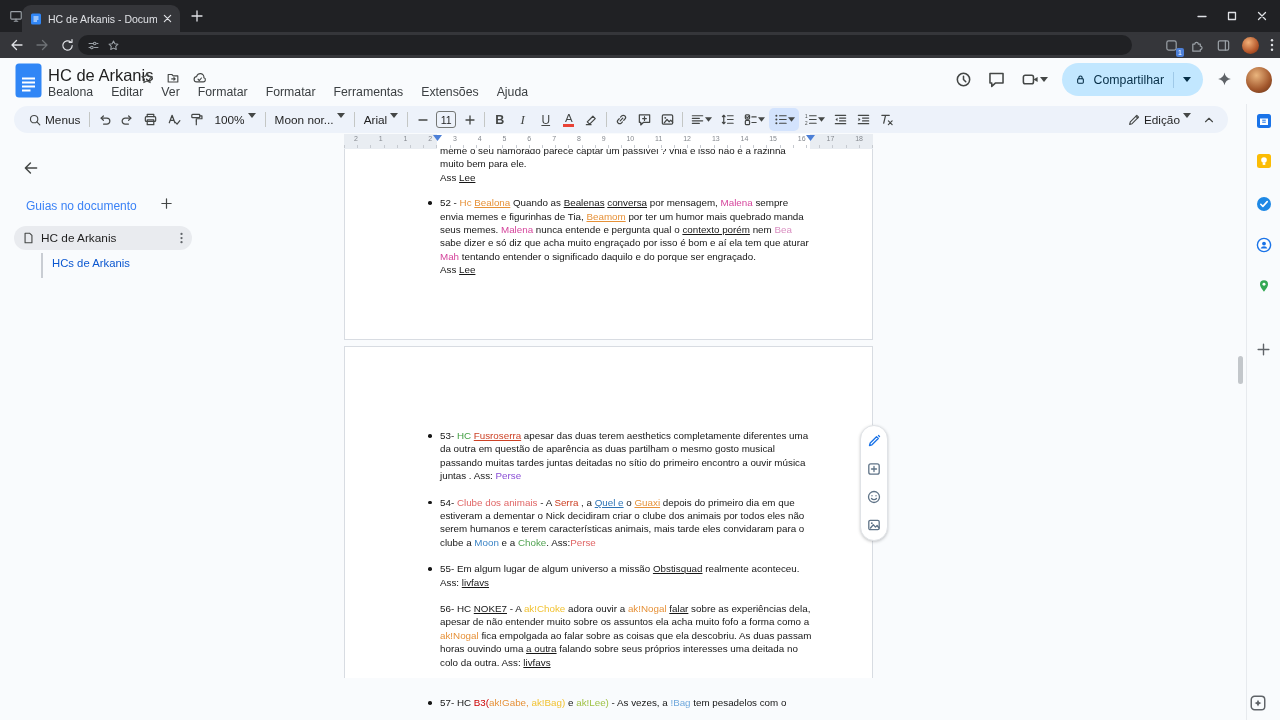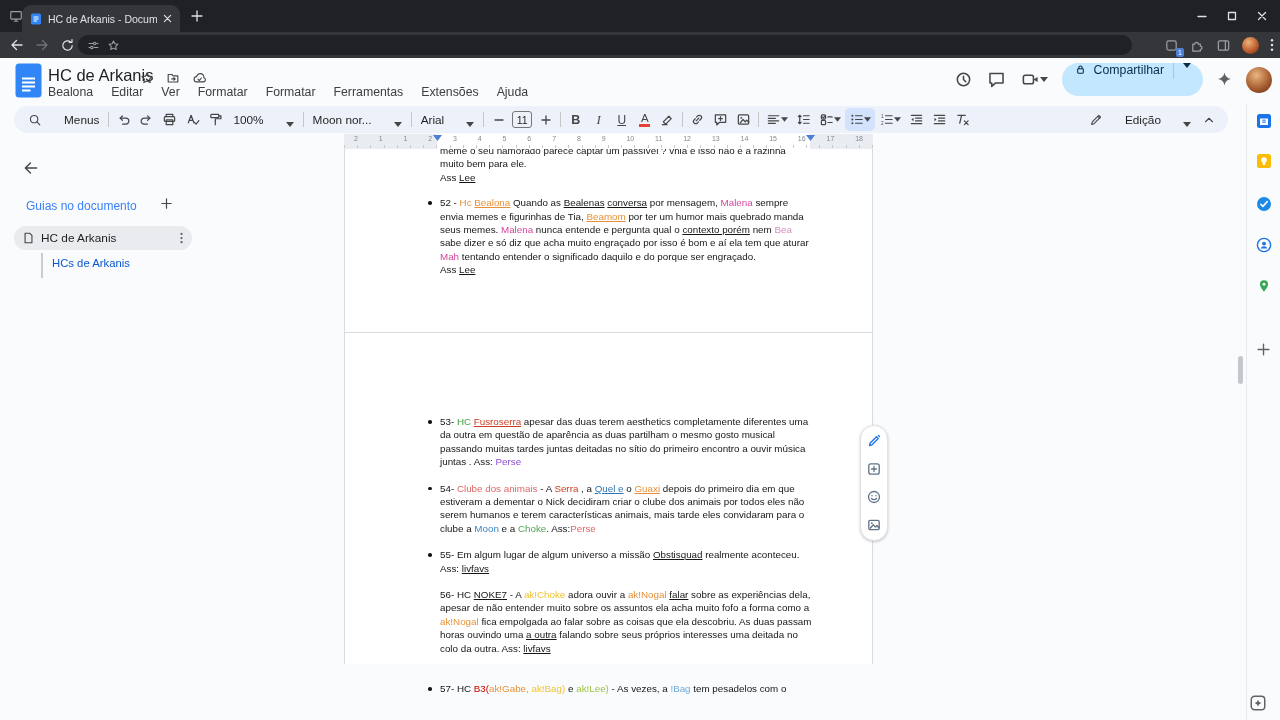--- a/index.html
+++ b/index.html
@@ -26,27 +26,27 @@
   .badge{position:absolute;right:-5px;bottom:-4px;background:#4d7fd6;color:#fff;font-size:7px;line-height:9px;padding:0 2px;border-radius:2px}
   .avatar-sm{width:17px;height:17px;border-radius:50%;background:radial-gradient(circle at 38% 32%,#f2b078,#b4562a 62%,#6e2c12)}
   
   .dochead{position:absolute;top:58px;left:0;right:0;height:46px;background:#f9fbfd}
   .docicon{position:absolute;left:15px;top:5px}
   .dtitle{position:absolute;left:48px;top:8px;font-size:16.5px;color:#1f1f1f}
   .title-ics{position:absolute;left:140px;top:13px;display:flex;gap:12px;align-items:center}
   .hmenus{position:absolute;left:39px;top:26px;display:flex}
   .hmenu{font-size:12.3px;color:#3c4043;padding:1px 9px;border-radius:9px;cursor:default}
   .head-right{position:absolute;right:8px;top:5px;display:flex;align-items:center;gap:10px}
-  .share{height:33px;background:#c2e7ff;border-radius:17px;display:flex;align-items:flex-start;gap:7px;padding:0 12px;color:#062e47;font-size:12.3px}
+  .share{height:33px;background:#c2e7ff;border-radius:17px;display:flex;align-items:center;gap:7px;padding:0 12px;color:#062e47;font-size:12.3px}
   .share .vline{width:1px;height:16px;background:#9fc9e8;margin:0 2px}
   .avatar{width:26px;height:26px;border-radius:50%;background:radial-gradient(circle at 40% 32%,#eab57e,#a2572c 60%,#5e3018)}
   
   .toolbar{position:absolute;top:106px;left:14px;width:1214px;height:27px;background:#edf2fa;border-radius:14px;display:flex;align-items:center;padding:0 8px;color:#444746}
   .tb-btn{width:23px;height:23px;display:flex;align-items:center;justify-content:center;border-radius:4px;flex:none}
-  .tb-chip{display:flex;align-items:flex-end;gap:22px;padding:0 6px;flex:none;font-size:11.8px;color:#1f1f1f}
+  .tb-chip{display:flex;align-items:flex-start;gap:3px;padding:0 6px;flex:none;font-size:11.8px;color:#1f1f1f}
   .sep{width:1px;height:15px;background:#c4c7c5;margin:0 3px;flex:none}
   .szbox{width:20px;height:17px;border:1px solid #747775;border-radius:3px;display:flex;align-items:center;justify-content:center;font-size:10.5px;color:#1f1f1f;margin:0 2px;flex:none}
   .bB{font-weight:bold;font-size:12.5px;color:#444746}
   .bI{font-style:italic;font-family:"Liberation Serif",serif;font-size:13px;color:#444746}
   .bU{text-decoration:underline;font-size:12px;color:#444746}
   .bA{display:flex;flex-direction:column;align-items:center;font-size:11.5px;line-height:10px;color:#444746}
   .bA .cbar{width:11px;height:3px;background:#e94235;margin-top:1px}
   .spacer{flex:1}
   
   .backbtn{position:absolute;left:22px;top:159px}
@@ -58,21 +58,21 @@
   .subtab{position:absolute;left:52px;top:257px;font-size:11.3px;color:#0b57d0}
   
   .ruler{position:absolute;left:344px;top:134px;width:529px;height:15px;background:#fff;z-index:4}
   .rmargin{position:absolute;top:0;height:15px;background:#e9edf2}
   .rticks{position:absolute;left:0;right:0;bottom:1px;height:3px;background:repeating-linear-gradient(90deg,#c6cad0 0 1px,transparent 1px 13.2px)}
   .rnums{position:absolute;left:0;right:0;top:1px;display:flex;justify-content:space-between;padding:0 10px;font-size:7px;color:#85898f}
   .rmark{position:absolute;top:1px;z-index:5}
   
   .page{position:absolute;left:344px;width:529px;background:#fff;border:1px solid #d8dce2;z-index:1}
   .page1{top:134px;height:206px;border-top:none}
-  .page2{top:332px;height:332px;border-bottom:none}
+  .page2{top:346px;height:332px;border-bottom:none}
   .doc-body{position:absolute;left:95px;width:372px;font-size:9.8px;line-height:13.4px;color:#161616}
   .page1 .doc-body{top:10px}
   .page2 .doc-body{top:82px}
   .para{position:relative}
   .para.b::before{content:"";position:absolute;left:-12px;top:5.2px;width:3.6px;height:3.6px;border-radius:50%;background:#161616}
   .mt1{margin-top:12px}.mt2{margin-top:13px}.mt3{margin-top:27px}
   
   .palette{position:absolute;left:860px;top:425px;width:28px;height:116px;background:#fff;border:1px solid #e0e3e7;border-radius:14px;box-shadow:0 1px 3px rgba(60,64,67,.28);z-index:6;display:flex;flex-direction:column;align-items:center;justify-content:space-between;padding:7px 0}
   .pal-ic{stroke:#5f7387;fill:none;stroke-width:1.3;stroke-linecap:round;stroke-linejoin:round}
   

